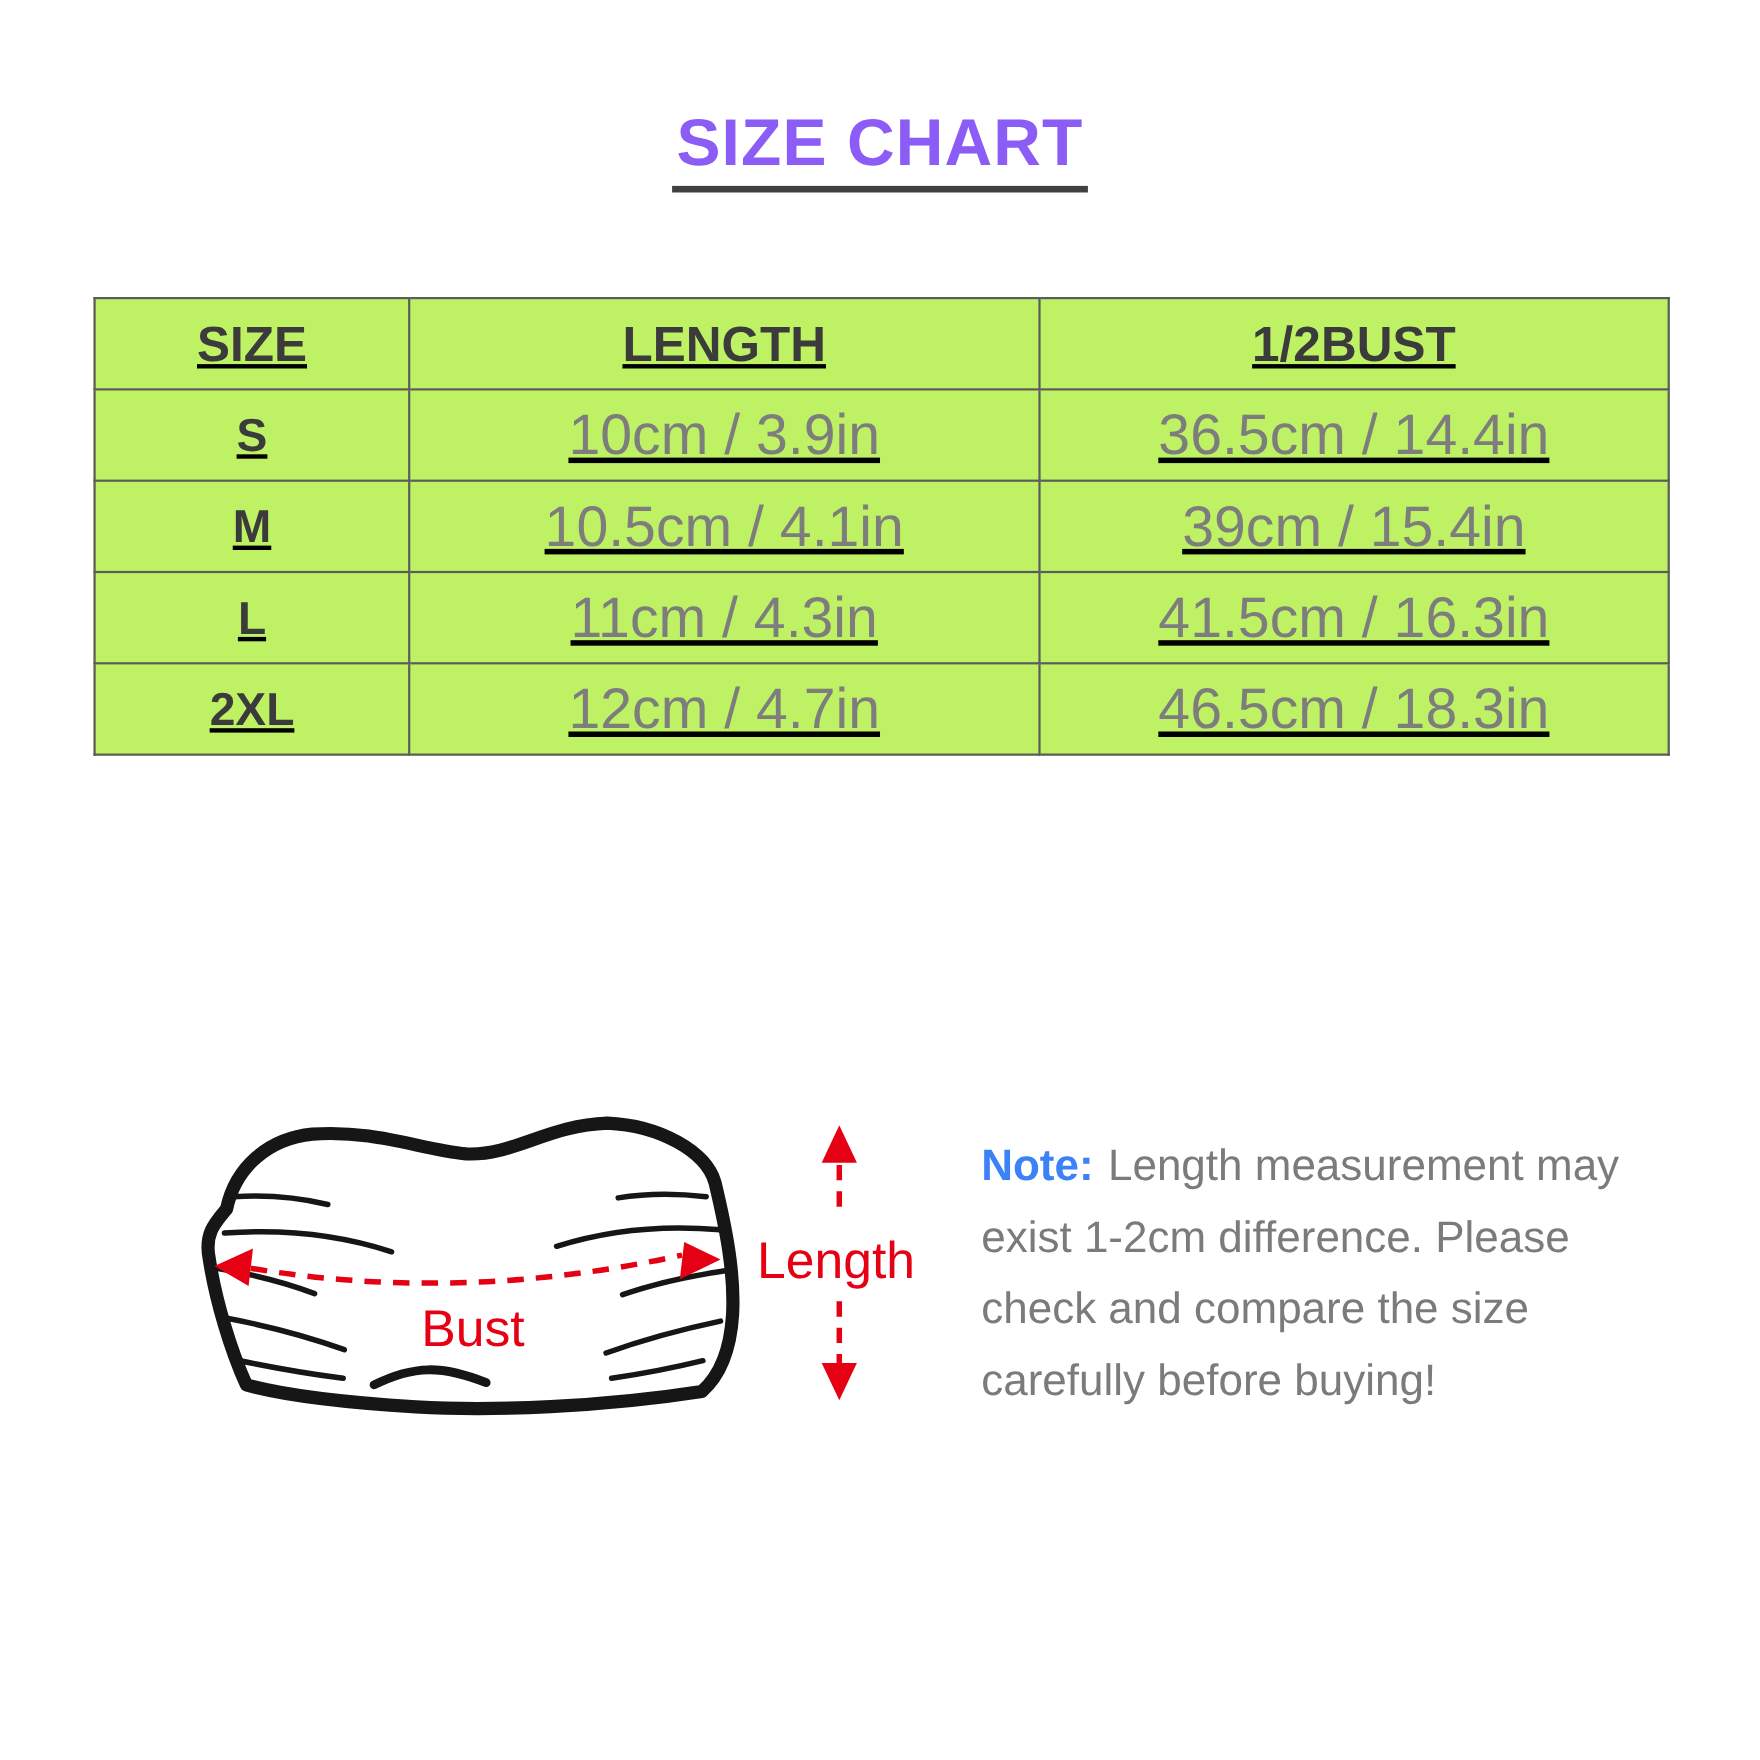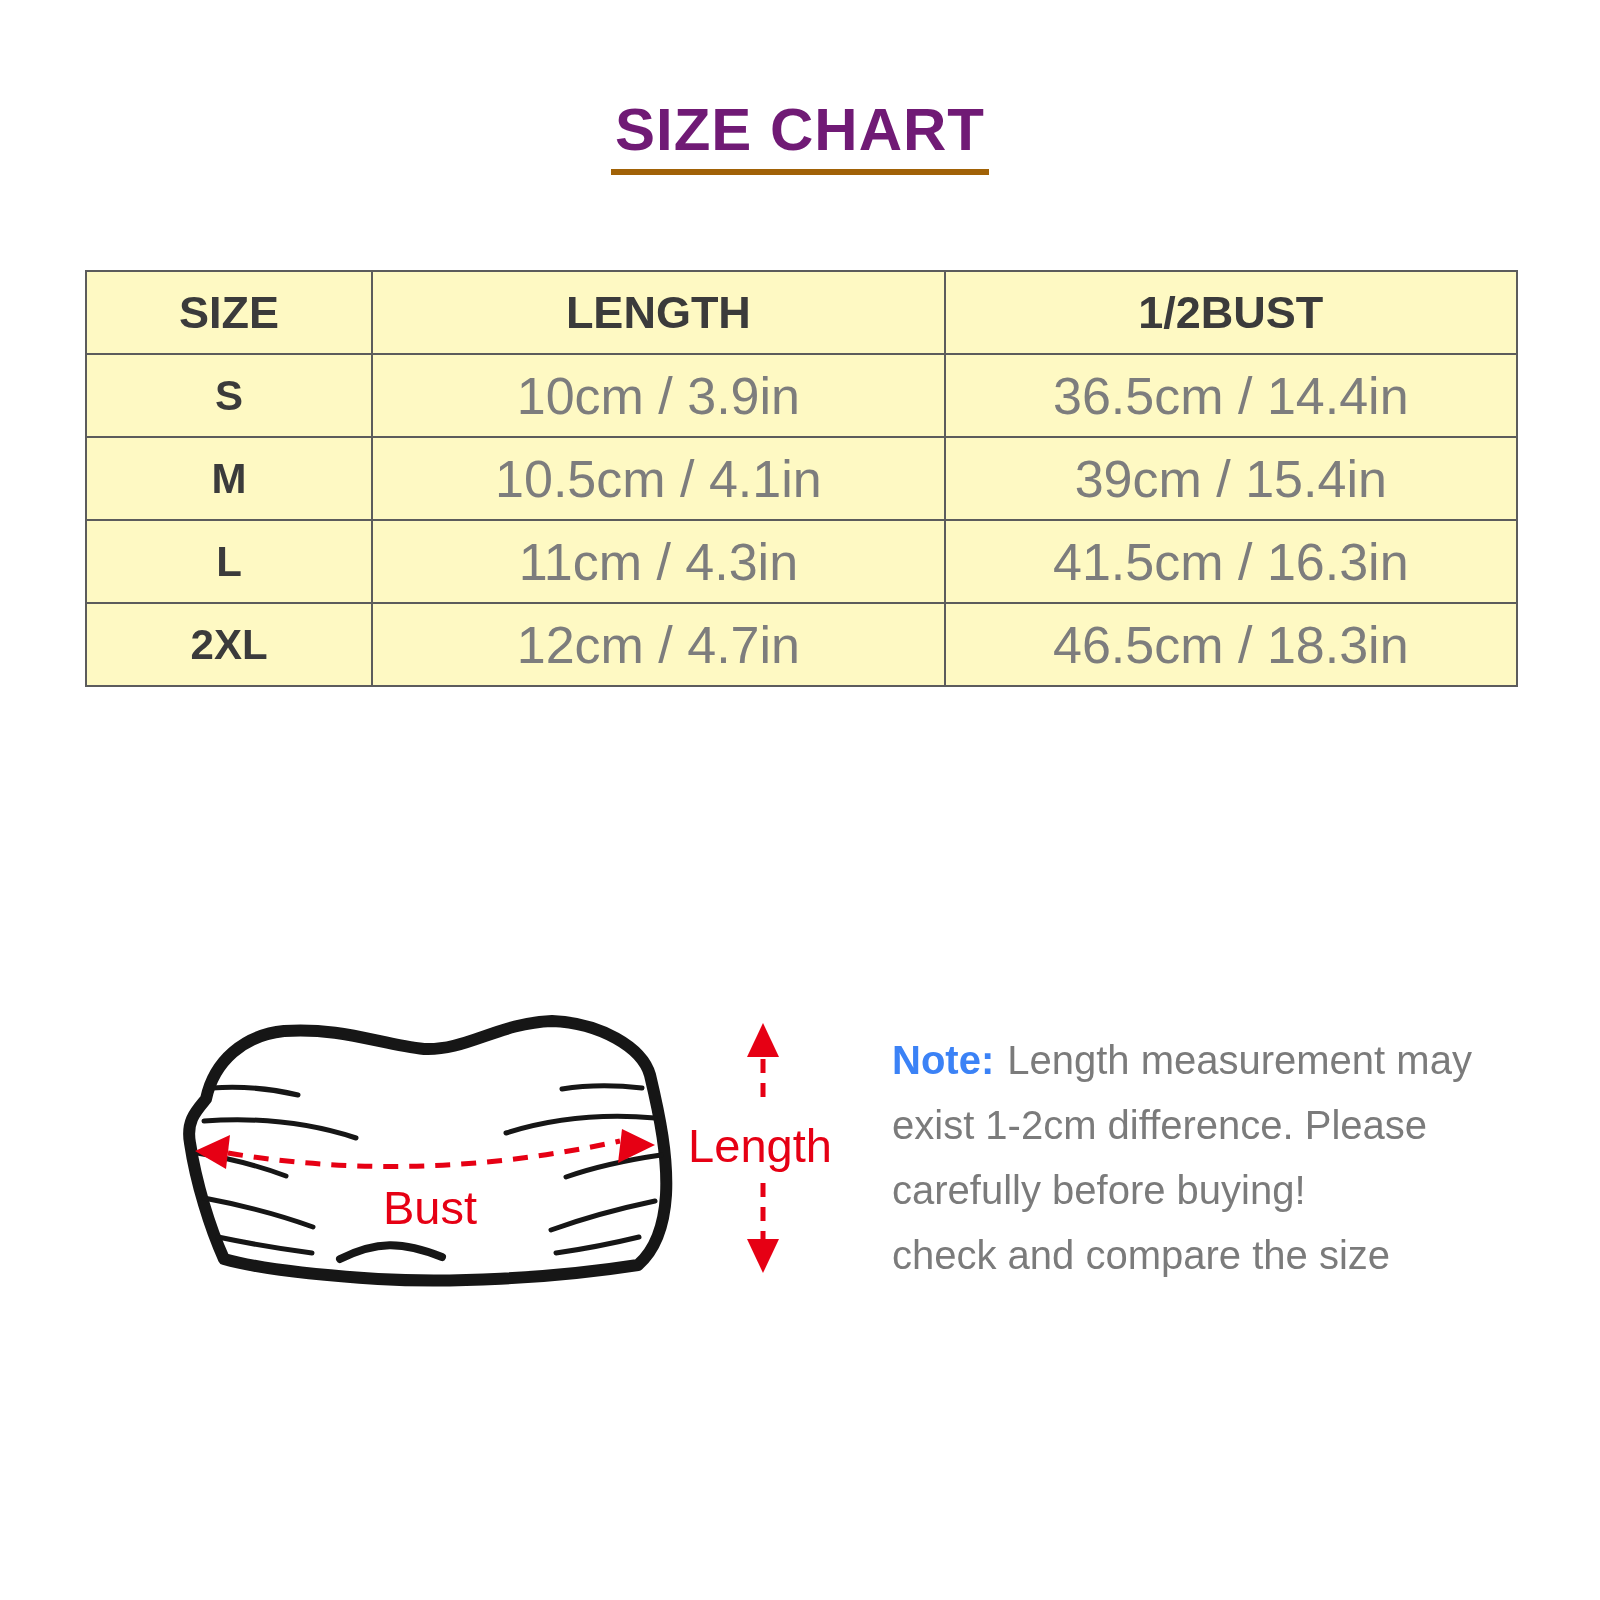--- a/index.html
+++ b/index.html
@@ -13,31 +13,32 @@
 
   
   .title-wrap {
     position: absolute; top: 100px; left: 0; width: 100%;
     text-align: center;
   }
   .title {
     display: inline-block;
     font-size: 60px; font-weight: bold; line-height: 1;
     letter-spacing: 1px;
-    color: #701a75;
-    border-bottom: 6px solid #a16207;
+    color: #8b5cf6;
+    border-bottom: 6px solid #404040;
     padding: 0 4px 9px 4px;
   }
 
   
   .size-table {
     position: absolute; left: 85px; top: 270px;
     width: 1433px;
     border-collapse: collapse; table-layout: fixed;
-    background: #fef9c3;
+    background: #bef264;
+    text-decoration: underline;
   }
   .size-table col.c-size   { width: 20%; }
   .size-table col.c-length { width: 40%; }
   .size-table col.c-bust   { width: 40%; }
   .size-table th, .size-table td {
     border: 2px solid #5c5c5c;
     text-align: center; vertical-align: middle;
     padding: 0;
   }
   .size-table th {
@@ -163,17 +164,17 @@
   </div>
 
   <div class="diagram-label bust-label">Bust</div>
   <div class="diagram-label length-label">Length</div>
 
   <div class="note">
     <div class="line">
       <span class="note-label">Note:</span><span>Length measurement may</span>
     </div>
     <div class="line">exist 1-2cm difference. Please</div>
+    <div class="line">check and compare the size</div>
     <div class="line">carefully before buying!</div>
-    <div class="line">check and compare the size</div>
   </div>
 
 </div>
 
 </body></html>

